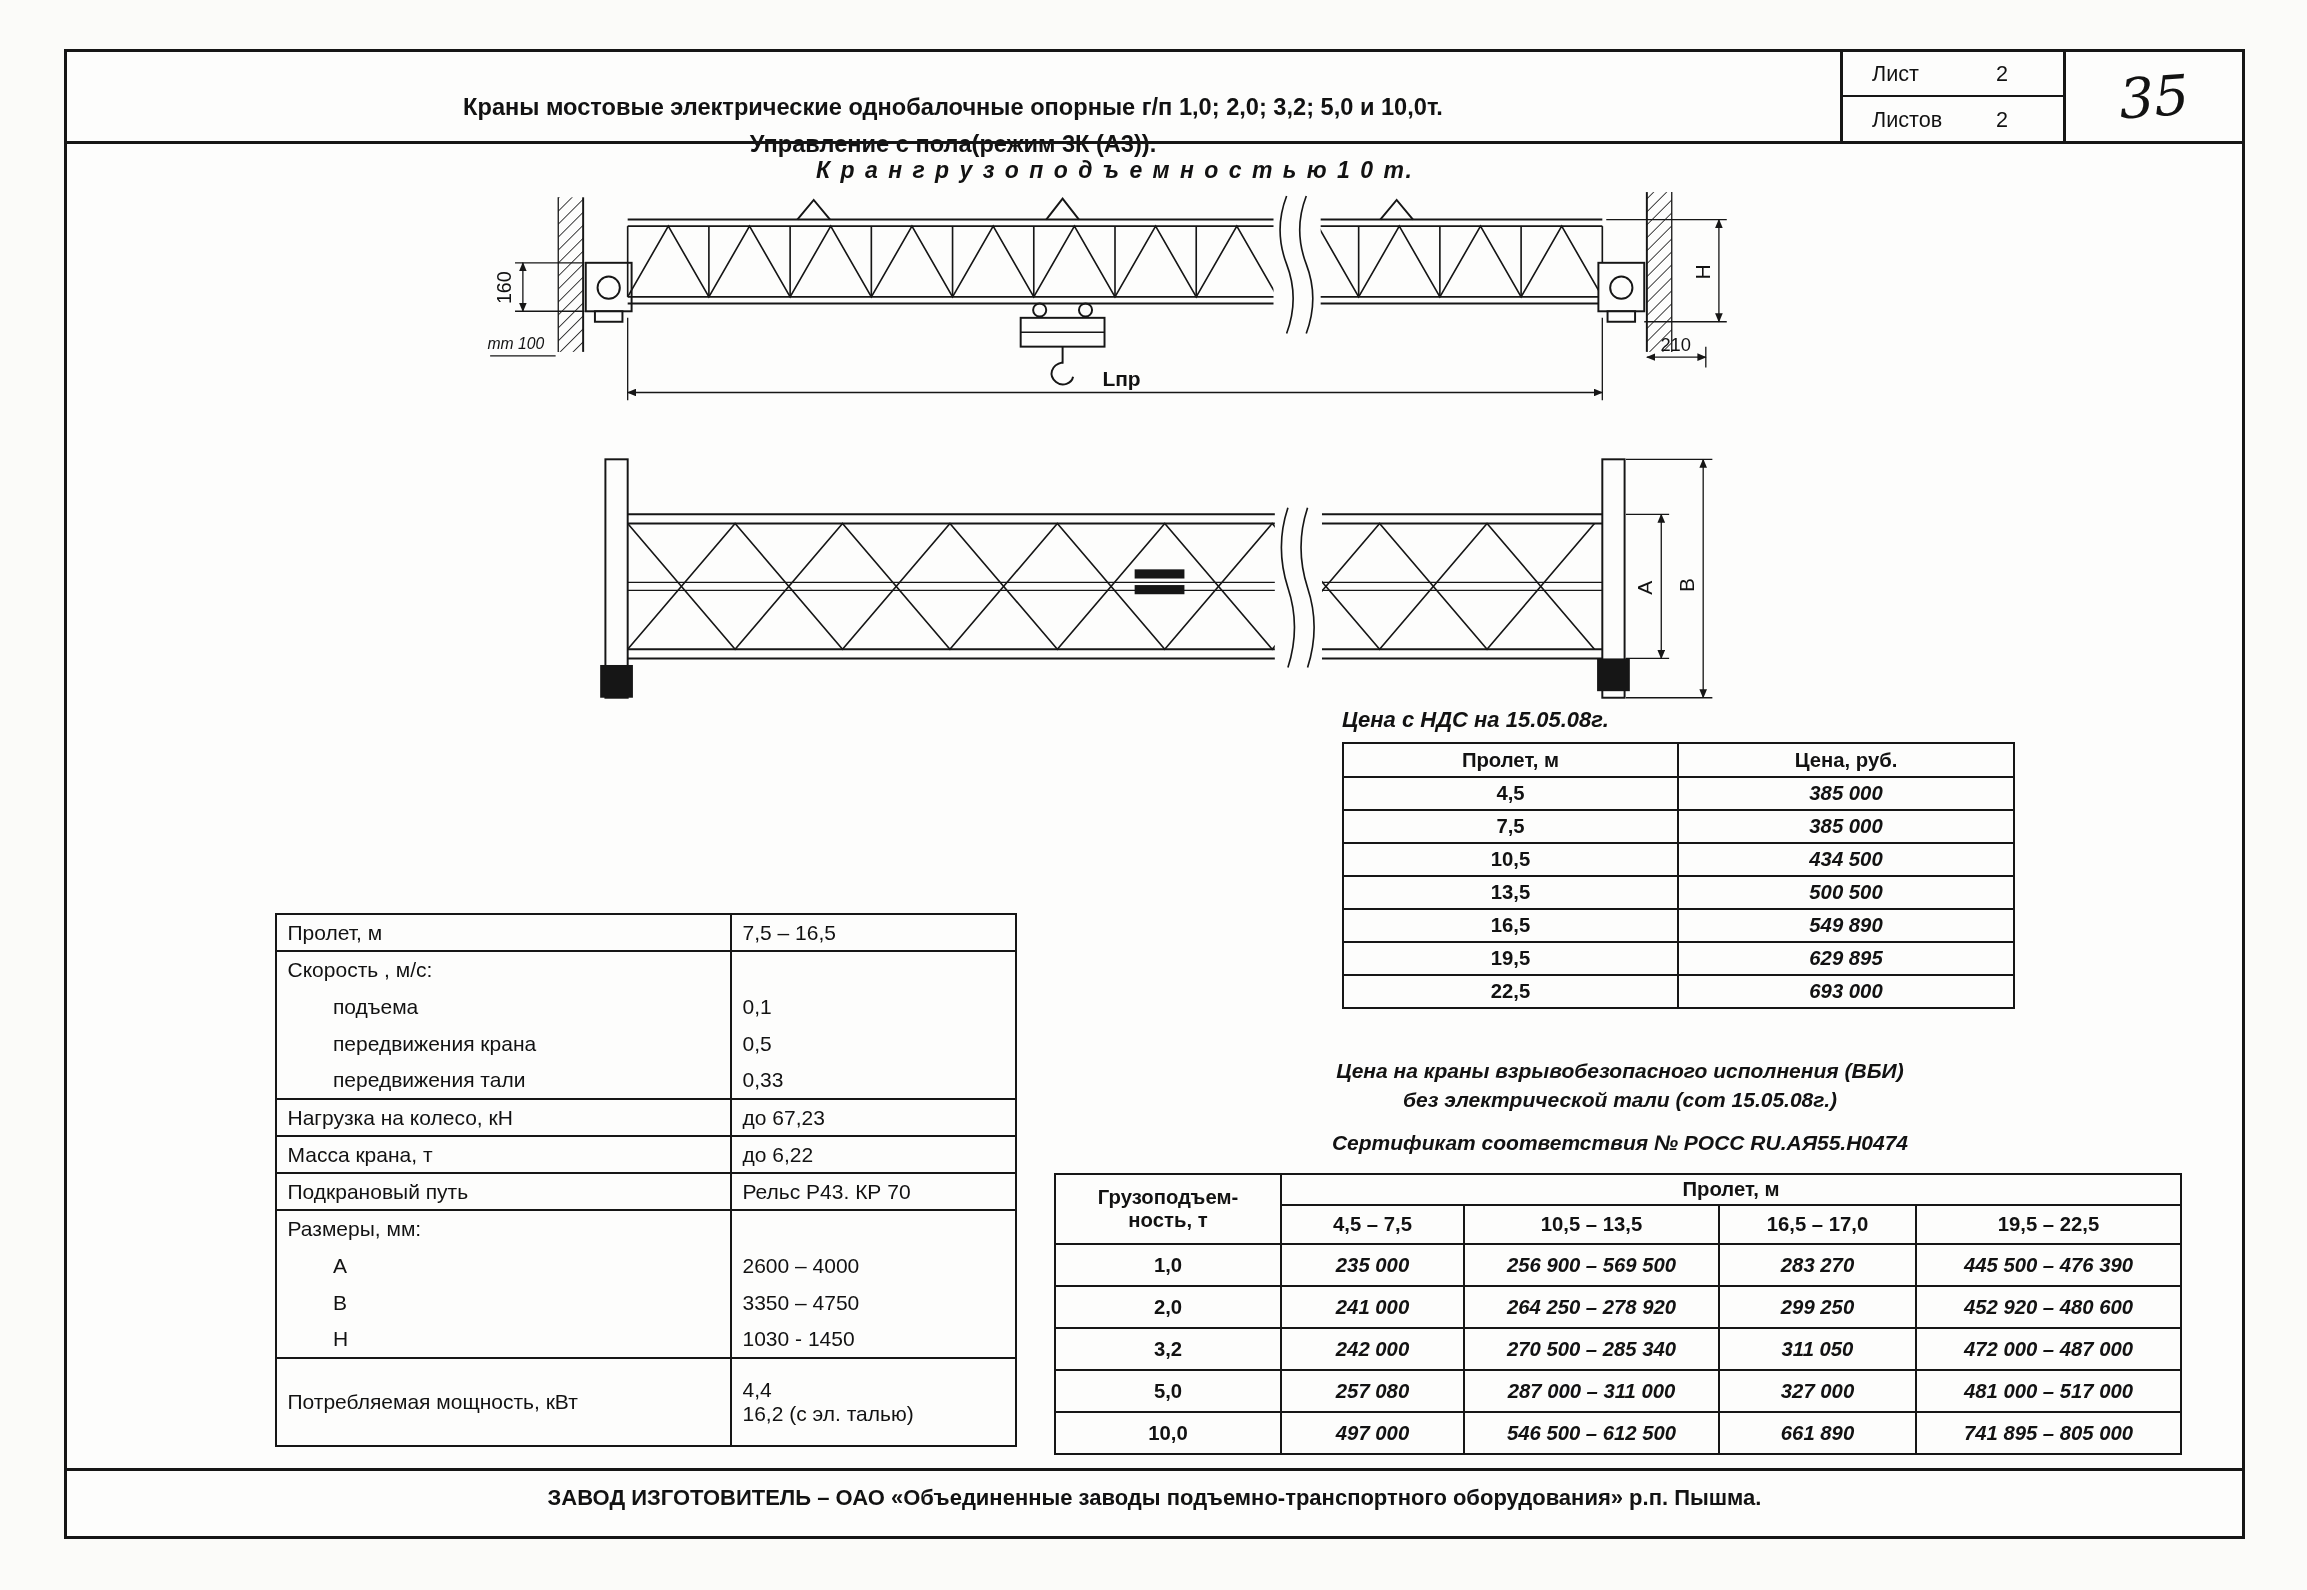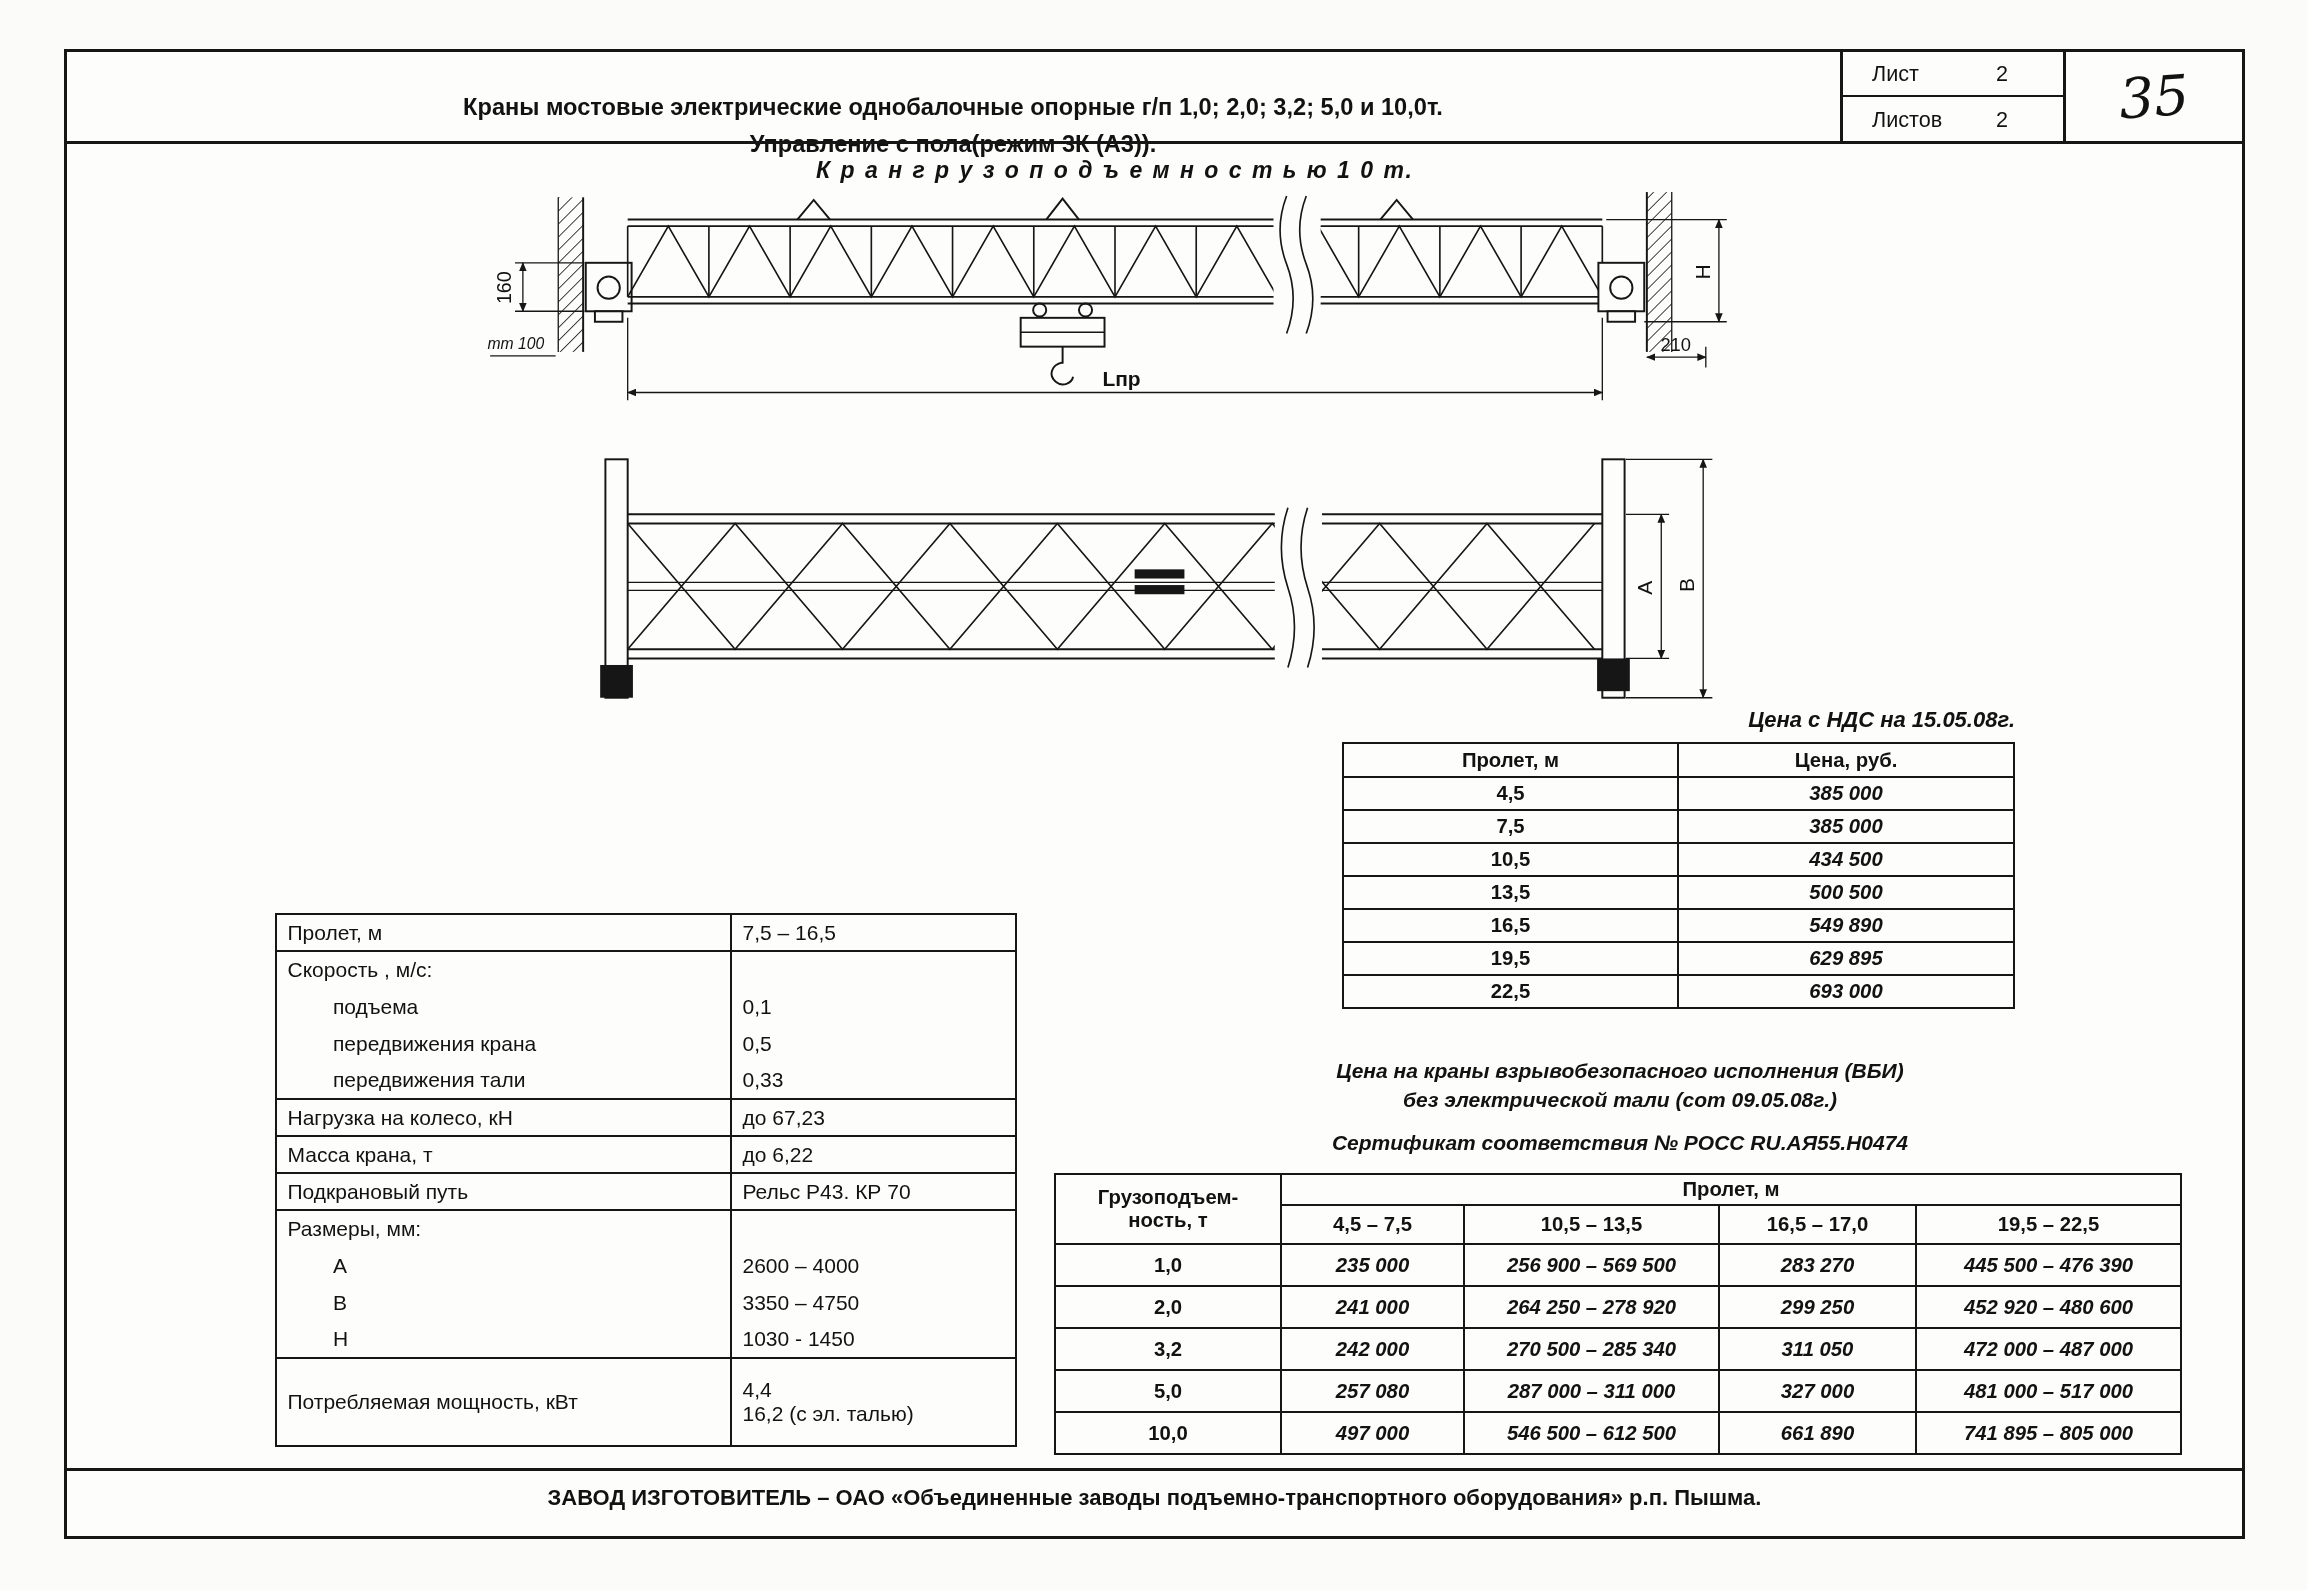--- a/index.html
+++ b/index.html
@@ -42,21 +42,21 @@
   table.spec { width:742px; font-size:21px; border:2.6px solid #161616; }
   table.spec td { padding:0 10.5px; }
   table.spec td.lbl { border-right:2.6px solid #161616; }
   table.spec td.val { }
   table.spec tr { height:37px; }
   table.spec tr.rule td { border-bottom:2.6px solid #161616; }
   table.spec td.sub { padding-left:56px;margin-top:12px; }
   table.spec tr.tall { height:88px; }
 
   
-  .price-caption { left:1275px; top:655px; width:673px; text-align:right;
+  .price-caption { left:1275px; top:655px; width:673px; text-align:left;
     font-size:22px; font-weight:bold; font-style:italic; }
   .price-wrap { left:1275px; top:690px; }
   table.price { width:673px; font-size:20.3px; }
   table.price td { border:2.6px solid #161616; text-align:center; height:33px; }
   table.price tr.hd td { font-weight:bold; height:34px; }
   table.price td.num { font-weight:bold; }
   table.price td.rub { font-style:italic; font-weight:bold; }
 
   
   .vbi { left:983px; top:1004px; width:1140px; text-align:center;
@@ -333,21 +333,21 @@
       <tr>
         <td class="num">22,5</td>
         <td class="rub">693 000</td>
       </tr>
     </tbody>
       </table>
   </div>
 
   <div class="abs vbi">
     <div>Цена на краны взрывобезопасного исполнения (ВБИ)</div>
-    <div>без электрической тали (сот 09.05.08г.)</div>
+    <div>без электрической тали (сот 15.05.08г.)</div>
   </div>
   <div class="abs cert">Сертификат соответствия № РОСС RU.АЯ55.Н0474</div>
 
   <div class="abs cap-wrap">
     <table class="cap">
       <colgroup>
         <col style="width:226px">
           <col style="width:183px">
           <col style="width:255px">
         <col style="width:197px">

